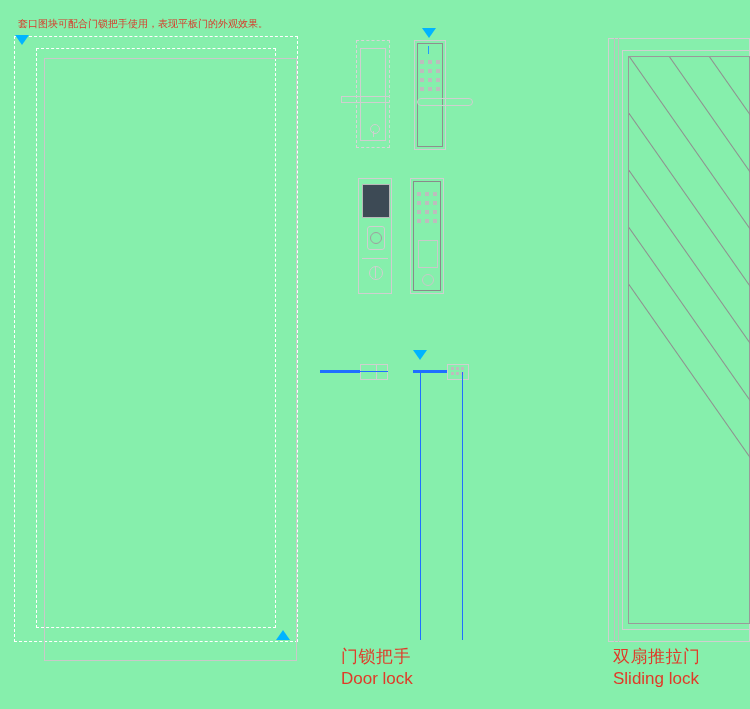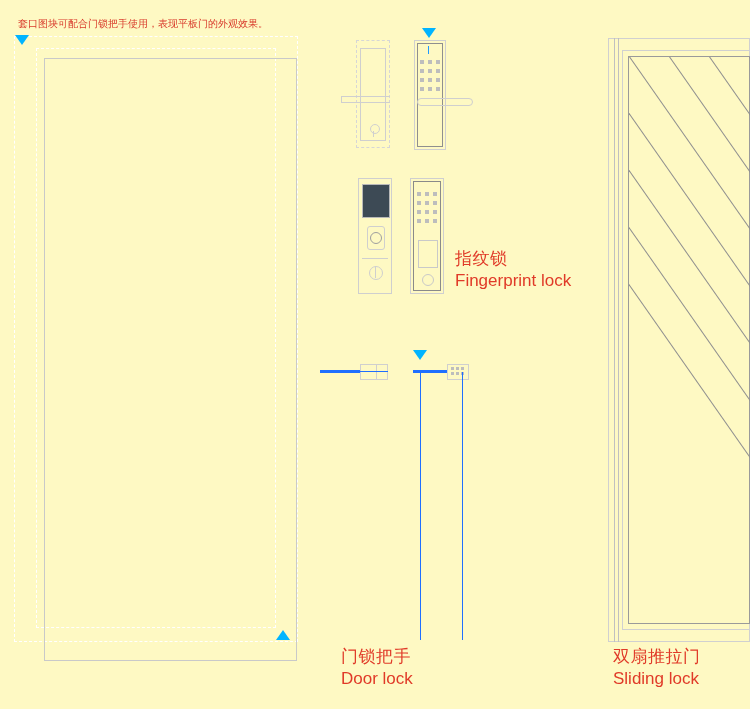--- a/index.html
+++ b/index.html
@@ -13,21 +13,21 @@
     position: relative;
     overflow: hidden;
     font-family: "Liberation Sans", sans-serif;
     color: #ffffff;
   }
   .canvas {
     position: absolute;
     left: 0; top: 0;
     width: 750px;
     height: 709px;
-    background: #fef9c3;
+    background: #86efac;
   }
   .abs { position: absolute; }
 
   
   .note-red {
     color: #d83a2b;
     font-size: 10px;
     line-height: 13px;
     white-space: pre;
   }
@@ -235,24 +235,20 @@
       <div style="position:absolute;left:8px;top:18px;width:4px;height:4px;background:#bdbdbd;"></div>
       <div style="position:absolute;left:16px;top:18px;width:4px;height:4px;background:#bdbdbd;"></div>
       <div style="position:absolute;left:0;top:27px;width:4px;height:4px;background:#bdbdbd;"></div>
       <div style="position:absolute;left:8px;top:27px;width:4px;height:4px;background:#bdbdbd;"></div>
       <div style="position:absolute;left:16px;top:27px;width:4px;height:4px;background:#bdbdbd;"></div>
     </div>
     <div style="position:absolute; left:60px; top:62px; width:18px; height:26px; border:1px solid #c9c9c9;"></div>
     <div style="position:absolute; left:64px; top:96px; width:10px; height:10px; border:1px solid #c9c9c9; border-radius:50%;"></div>
   </div>
 
-  <div class="abs" id="label-fingerprint">
-    <div class="label-red cap-cn">指纹锁</div>
-    <div class="label-red">Fingerprint lock</div>
-  </div>
 
   <div class="abs" style="left:320px; top:352px; width:160px; height:290px;">
 
     <div class="blue-line" style="left:0px; top:18px; width:40px; height:3px;"></div>
     <div class="thin-line" style="left:40px; top:12px; width:28px; height:1px;"></div>
     <div class="thin-line" style="left:40px; top:27px; width:28px; height:1px;"></div>
     <div class="thin-line" style="left:40px; top:12px; width:1px; height:16px;"></div>
     <div class="thin-line" style="left:56px; top:12px; width:1px; height:16px;"></div>
     <div class="thin-line" style="left:67px; top:12px; width:1px; height:16px;"></div>
     <div class="blue-line" style="left:40px; top:19px; width:28px; height:1px;"></div>

